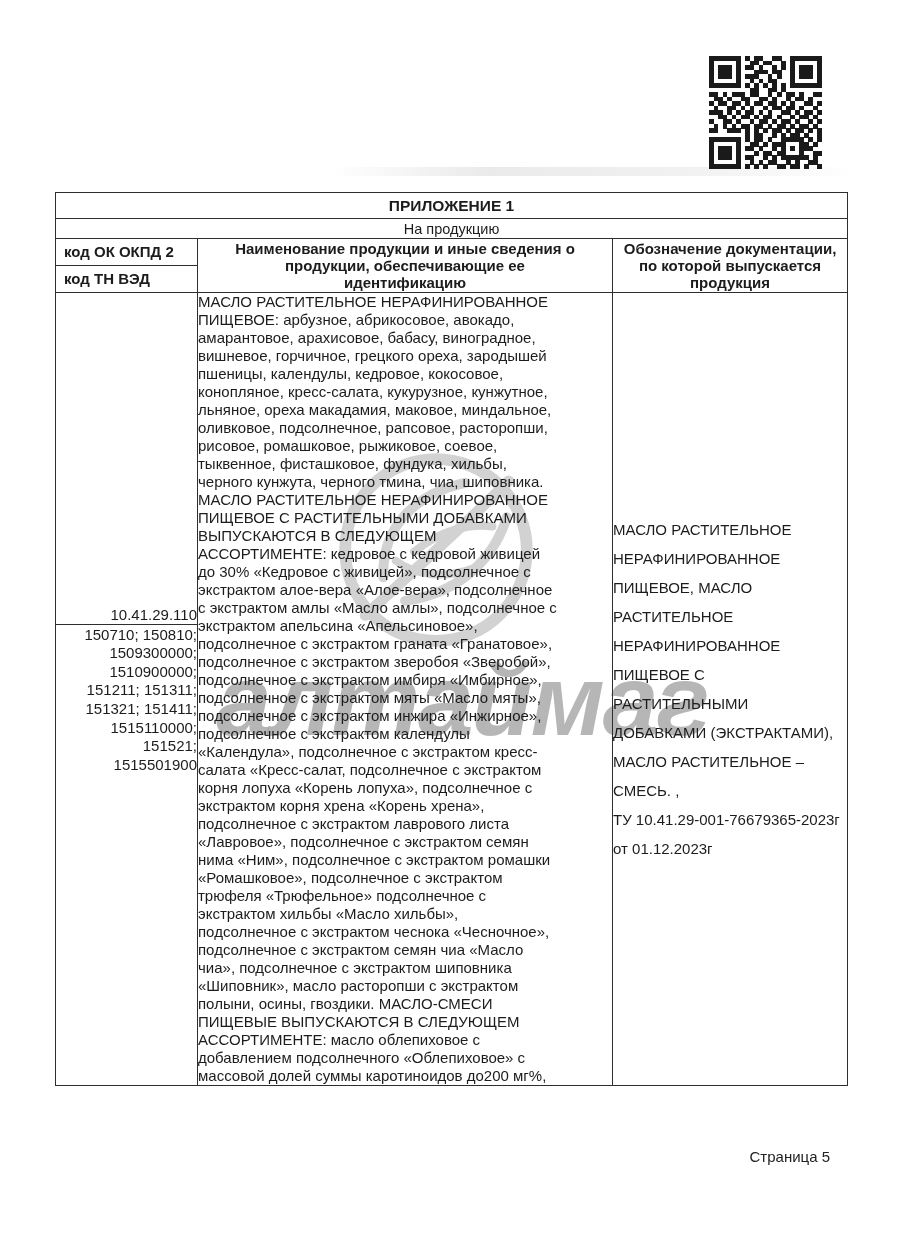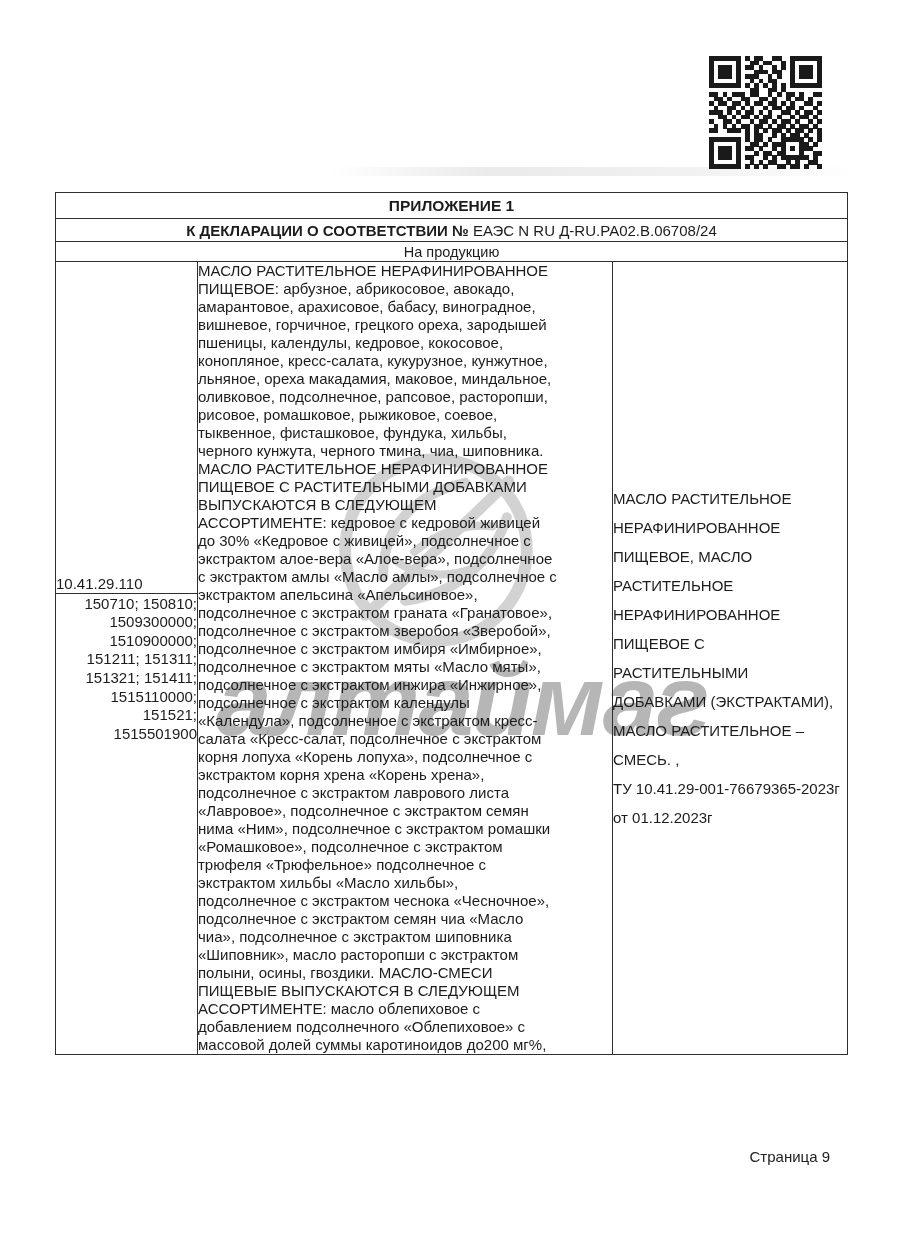--- a/index.html
+++ b/index.html
@@ -57,21 +57,21 @@
   .r-decl .lbl{font-weight:bold;}
   .r-sub td{height:19px;text-align:center;font-size:14.5px;}
 
   .r-head td{height:52px;font-weight:bold;font-size:15px;vertical-align:middle;}
   .r-head .ch{text-align:center;line-height:17px;white-space:pre-line;}
   .c1h div{height:26px;line-height:26px;padding-left:8px;}
   .c1h div:first-child{border-bottom:1.6px solid #2e2e2e;}
 
   .r-body td{vertical-align:top;font-size:15px;}
   .okpd{
-    height:20px;line-height:21px;text-align:left;
+    height:20px;line-height:21px;text-align:right;
     border-bottom:1.6px solid #2e2e2e;
   }
   .tnved{
     text-align:right;line-height:18.6px;padding-top:1px;
     white-space:pre-line;
   }
   .desc{
     padding:1px 4px 0 6px;
     line-height:18px;
     white-space:pre-line;
@@ -450,25 +450,34 @@
   <table class="decl">
     <colgroup>
       <col style="width:142px">
         <col style="width:415px">
         <col style="width:235px">
     </colgroup>
     <tbody>
         <tr class="r-title">
       <td colspan="3">ПРИЛОЖЕНИЕ 1</td>
     </tr>
-    <tr class="r-decl">
-      <td colspan="3"><span class="lbl">К ДЕКЛАРАЦИИ О СООТВЕТСТВИИ №</span> <span>ЕАЭС N RU Д-RU.РА02.В.06708/24</span></td>
-    </tr>
     <tr class="r-sub">
       <td colspan="3">На продукцию</td>
+    </tr>
+    <tr class="r-head">
+      <td class="c1h">
+        <div>код ОК ОКПД 2</div>
+        <div>код ТН ВЭД</div>
+      </td>
+      <td class="ch">Наименование продукции и иные сведения о
+продукции, обеспечивающие ее
+идентификацию</td>
+      <td class="ch">Обозначение документации,
+по которой выпускается
+продукция</td>
     </tr>
     <tr class="r-body">
       <td>
         <div class="okpd">10.41.29.110</div>
         <div class="tnved">150710; 150810;
 1509300000;
 1510900000;
 151211; 151311;
 151321; 151411;
 1515110000;
@@ -528,15 +537,15 @@
 РАСТИТЕЛЬНЫМИ
 ДОБАВКАМИ (ЭКСТРАКТАМИ),
 МАСЛО РАСТИТЕЛЬНОЕ –
 СМЕСЬ. ,
 ТУ 10.41.29-001-76679365-2023г
 от 01.12.2023г</td>
     </tr>
   </tbody>
     </table>
 
-  <div class="footer">Страница 9</div>
+  <div class="footer">Страница 5</div>
 
 </div>
 
 </body></html>

